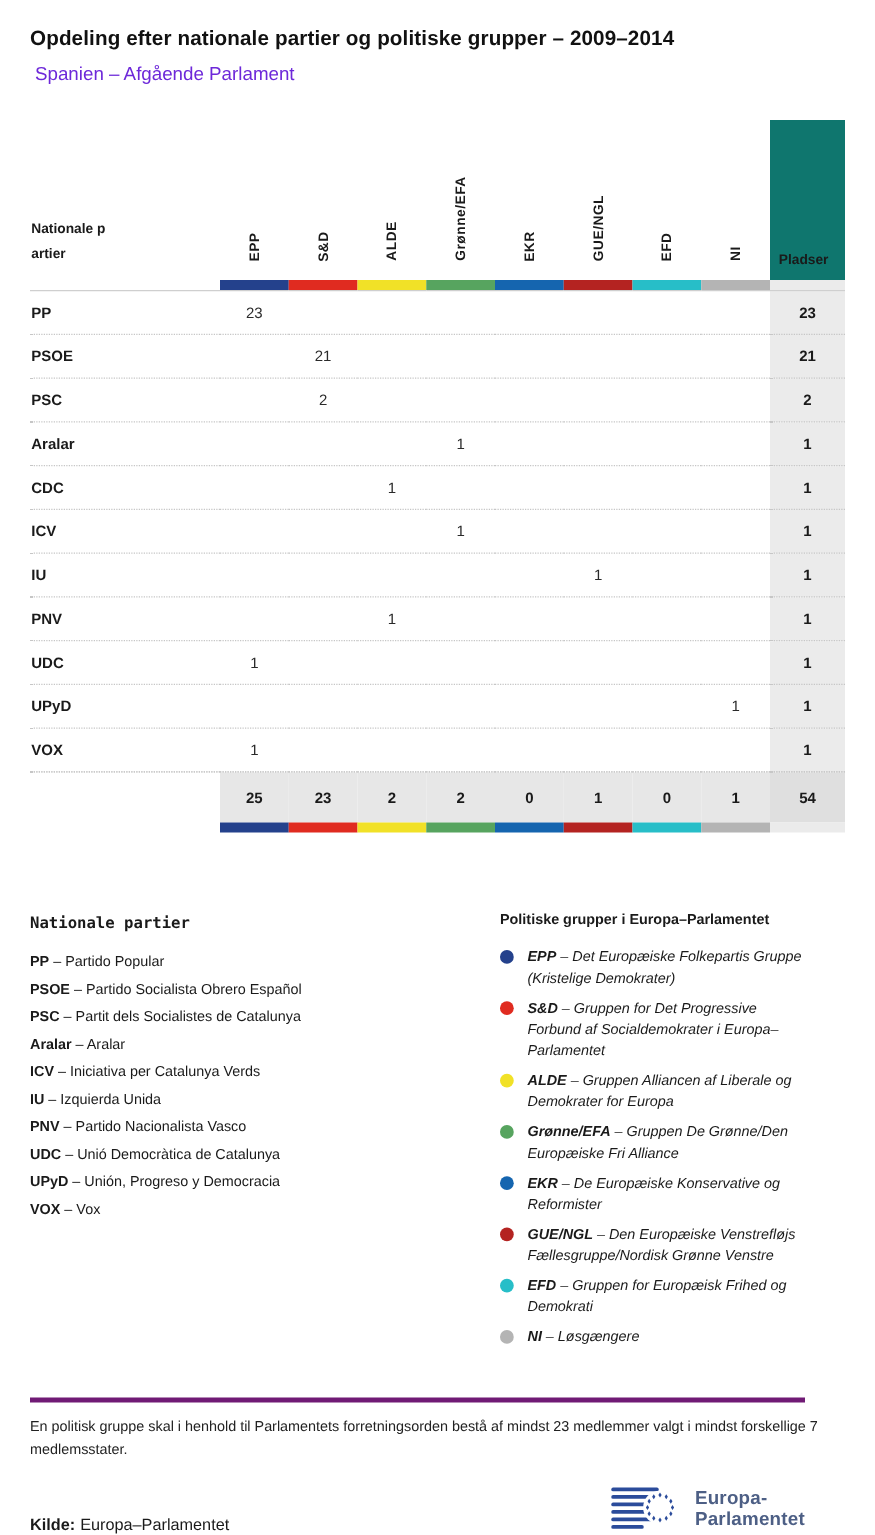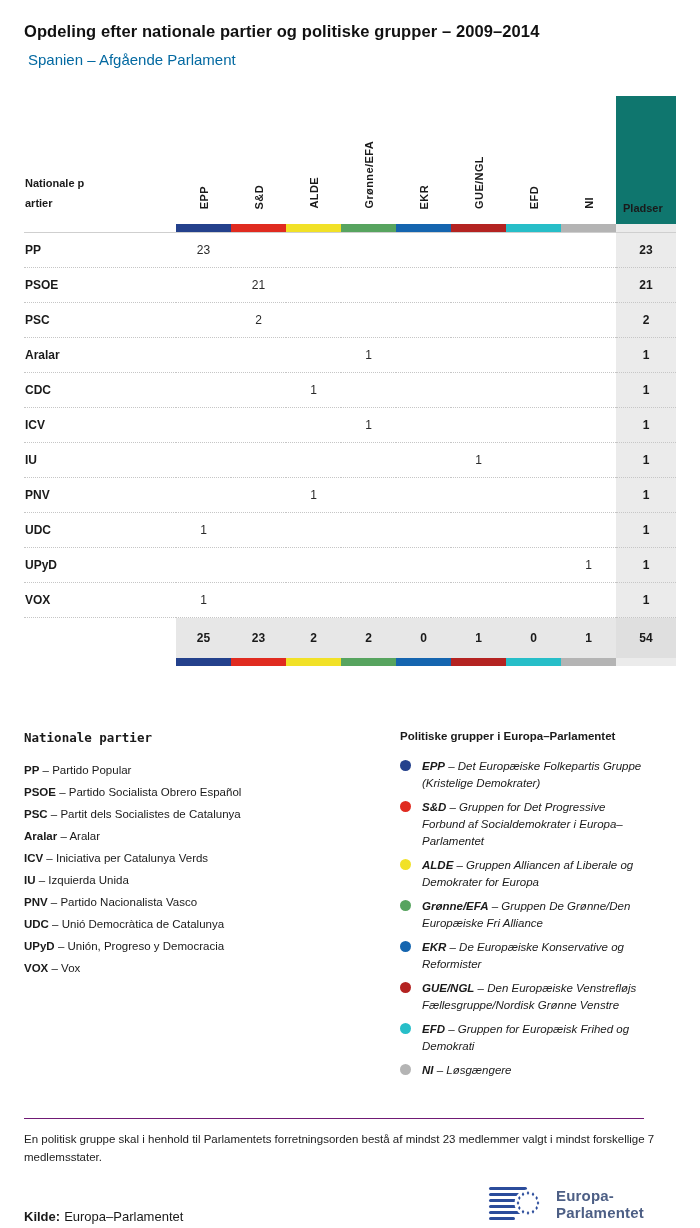--- a/index.html
+++ b/index.html
@@ -4,21 +4,21 @@
 <style>
   * { box-sizing: border-box; }
   html, body { margin: 0; padding: 0; }
   body {
     width: 700px; height: 1228px; background: #ffffff; color: #1a1a1a;
     font-family: "Liberation Sans", sans-serif; overflow: hidden;
   }
   .page { width: 668px; height: 1228px; padding: 18px 24px 16px; }
 
   h1 { font-size: 16.5px; margin: 4px 0 10px; letter-spacing: .1px; color: #111; }
-  h2 { font-size: 15px; font-weight: 400; margin: 0 0 0 4px; color: #0369a1; }
+  h2 { font-size: 15px; font-weight: 400; margin: 0 0 0 4px; color: #6d28d9; }
 
   table { border-collapse: collapse; table-layout: fixed; width: 652px; margin-top: 28px; font-size: 12px; }
   td, th { padding: 0; }
   .c-party { width: 152px; } .c-group { width: 55px; } .c-seats { width: 60px; }
 
   .group-h { height: 128px; vertical-align: bottom; text-align: center; padding-bottom: 12px; }
   .vlabel { display: inline-block; writing-mode: vertical-rl; transform: rotate(180deg);
             font-weight: 700; font-size: 11px; letter-spacing: .4px; }
   .party-h { vertical-align: bottom; text-align: left; padding: 0 0 10px 1px; font-size: 11px; }
   .party-h-label { display: inline-block; width: 60px; word-break: break-all; line-height: 1.8; font-weight: 700; }
@@ -42,21 +42,21 @@
 
   .legends { display: flex; margin-top: 64px; }
   .legend-left { width: 376px; padding-right: 24px; }
   .legend-right { flex: 1; }
   .lp-title { font-family: "DejaVu Sans Mono", monospace; font-weight: 700; font-size: 12.5px; margin-bottom: 14px; }
   .lp-item { font-size: 11.5px; line-height: 22px; }
   .lg-title { font-weight: 700; font-size: 11.5px; margin-bottom: 16px; }
   .lg-item { position: relative; padding-left: 22px; font-size: 11.5px; line-height: 17px; margin-bottom: 7px; font-style: italic; }
   .dot { position: absolute; left: 0; top: 2px; width: 11px; height: 11px; border-radius: 50%; }
 
-  .footnote-wrap { margin-top: 32px; border-top: 1px solid #701a75; padding-top: 11px; }
+  .footnote-wrap { margin-top: 32px; border-top: 4px solid #701a75; padding-top: 11px; }
   .footnote-wrap p { margin: 0; font-size: 11.5px; line-height: 1.6; color: #222; width: 640px; }
 
   .bottom { display: flex; justify-content: space-between; align-items: flex-end; margin-top: 18px; }
   .source { font-size: 13px; }
   .source b { margin-right: 4px; }
   .logo { display: flex; align-items: center; gap: 8px; justify-content: space-between; }
   .logo-text { display: flex; flex-direction: column; font-size: 15px; font-weight: 700;
                color: #4d5f85; line-height: 1.15; letter-spacing: .2px; }
 </style>
 </head>

